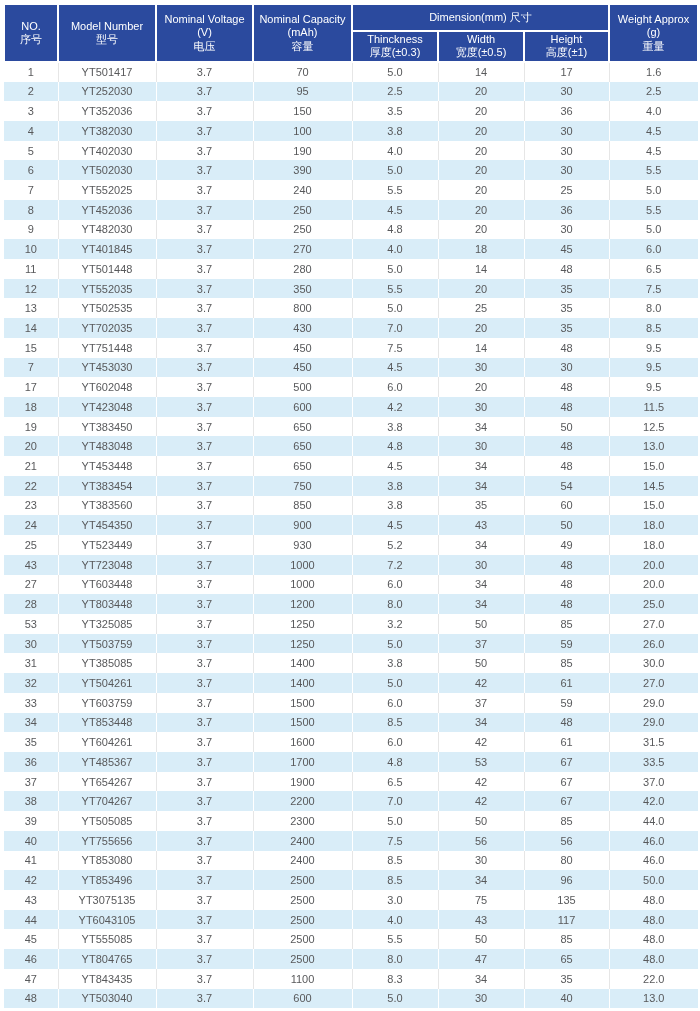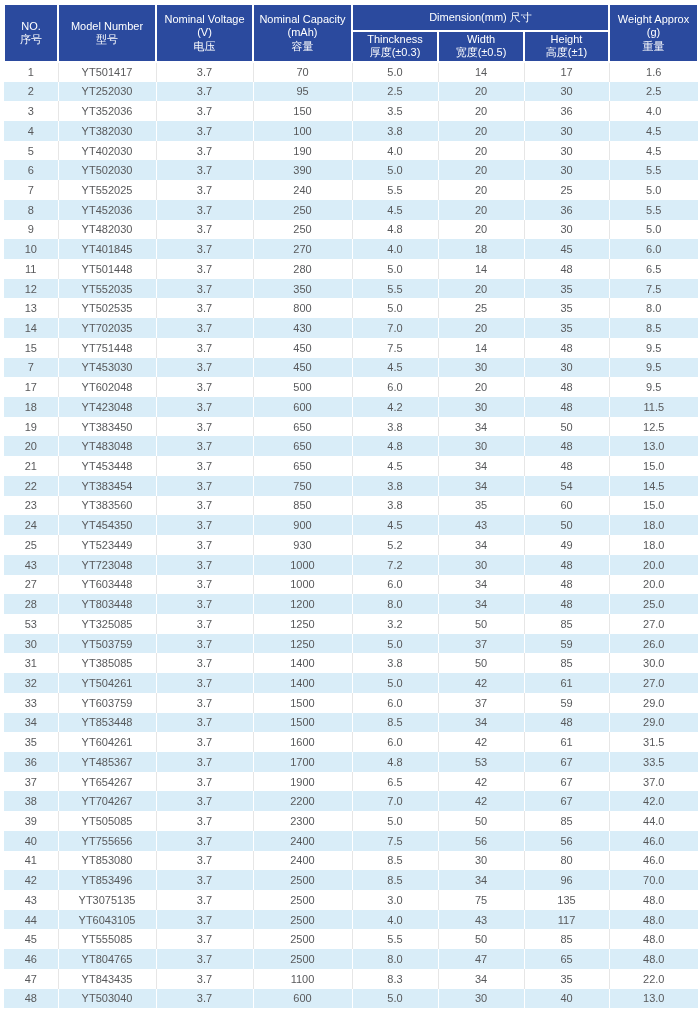--- a/index.html
+++ b/index.html
@@ -521,21 +521,21 @@
           <td>46.0</td>
         </tr>
         <tr class="stripe">
           <td>42</td>
           <td>YT853496</td>
           <td>3.7</td>
           <td>2500</td>
           <td>8.5</td>
           <td>34</td>
           <td>96</td>
-          <td>70.0</td>
+          <td>50.0</td>
         </tr>
         <tr>
           <td>43</td>
           <td>YT3075135</td>
           <td>3.7</td>
           <td>2500</td>
           <td>3.0</td>
           <td>75</td>
           <td>135</td>
           <td>48.0</td>

